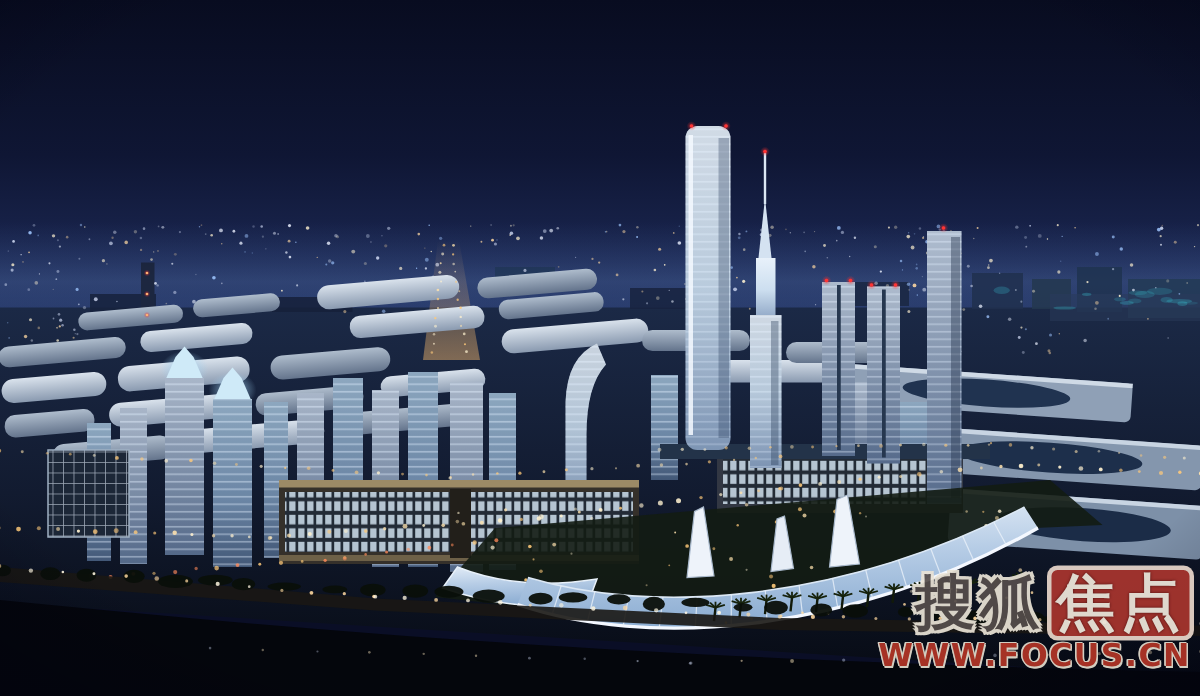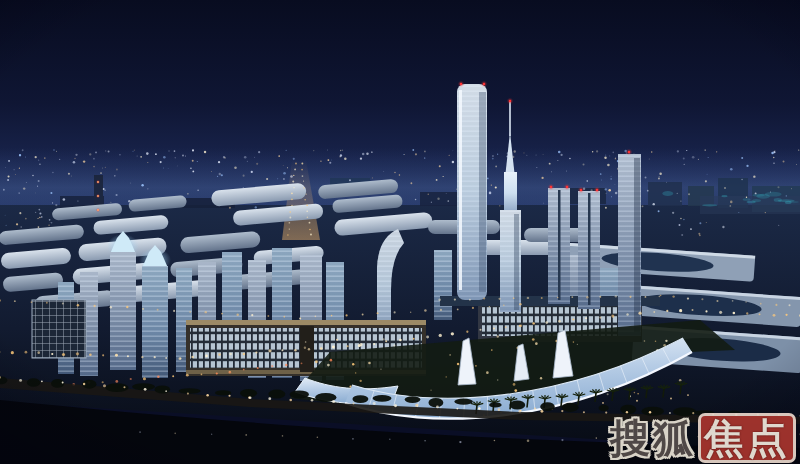--- a/index.html
+++ b/index.html
@@ -1,20 +1,20 @@
 <!DOCTYPE html>
 <html><head>
 <meta charset="utf-8">
 <style>
   html,body{margin:0;padding:0;background:#000;}
   #stage{position:relative;width:800px;height:464px;overflow:hidden;background:#0a0e26;
          font-family:"DejaVu Sans","Liberation Sans",sans-serif;}
   #scene{position:absolute;inset:0;display:block;}
   
-  #watermark{position:absolute;right:6px;bottom:4px;text-align:right;opacity:.93;
+  #watermark{position:absolute;right:6px;bottom:16px;text-align:right;opacity:.93;
              line-height:1;user-select:none;}
   #wm-brand{font-size:40px;font-weight:bold;letter-spacing:3px;white-space:nowrap;}
   .wm-b1{color:rgba(44,34,36,.78);
          text-shadow:-2px 0 0 #e9e3d6, 2px 0 0 #e9e3d6, 0 -2px 0 #e9e3d6, 0 2px 0 #e9e3d6,
                      -2px -2px 0 #e9e3d6, 2px 2px 0 #e9e3d6, -2px 2px 0 #e9e3d6, 2px -2px 0 #e9e3d6;}
   .wm-b2{position:relative;display:inline-block;color:#f0e8dc;padding:2px 4px;margin-left:4px;
          text-shadow:0 0 2px rgba(60,10,10,.8);}
   .wm-b2::before{content:"";position:absolute;inset:-3px -2px;background:#a8352e;
          border:3px solid rgba(238,232,220,.9);border-radius:7px;z-index:-1;}
   #wm-url{margin-top:3px;font-size:21px;font-weight:bold;letter-spacing:1px;color:#b23527;
@@ -1087,14 +1087,15 @@
         <circle cx="732.8110740193217" cy="435.7607478265235" r="1.0805202724321374" fill="#ffe9c0" opacity="0.4062297529337135"></circle>
         <circle cx="766.8705983170637" cy="434.94242923301294" r="1.2019345762682774" fill="#ffe9c0" opacity="0.42516408447882353"></circle>
         <circle cx="800.3631768232972" cy="434.32893502762494" r="1.0176692487288588" fill="#ffe9c0" opacity="0.4071501493813238"></circle>
       </g>
 
   <rect x="0" y="0" width="800" height="464" fill="url(#vig)"></rect>
 </svg>
 
 <div id="watermark">
   <div id="wm-brand"><span class="wm-b1">搜狐</span><span class="wm-b2">焦点</span></div>
+  <div id="wm-url">WWW.FOCUS.CN</div>
 </div>
 </div>
 
 </body></html>

